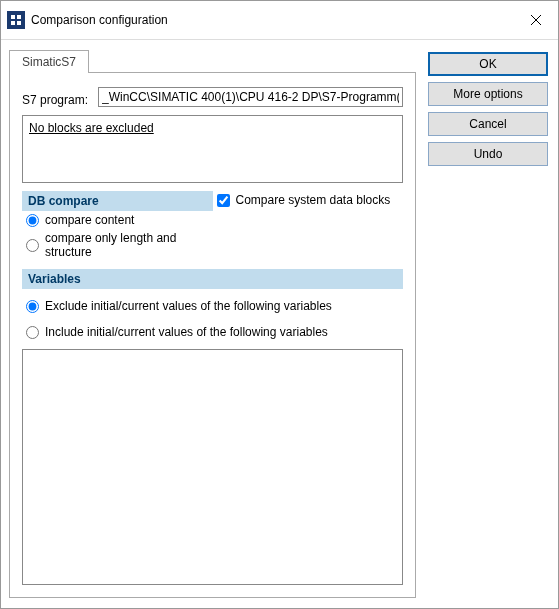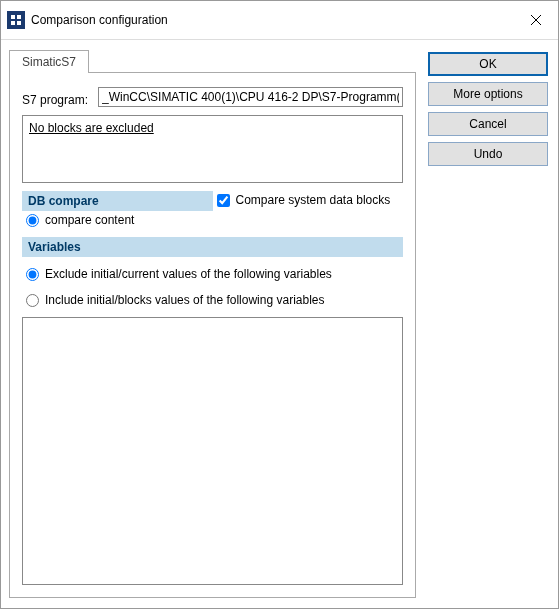--- a/index.html
+++ b/index.html
@@ -202,37 +202,41 @@
           <span>No blocks are excluded</span>
         </div>
 
         <div class="two-col">
           <div class="col">
             <div class="section-header">DB compare</div>
             <label class="opt">
               <input type="radio" name="dbcmp" checked="" style="">
               <span>compare content</span>
             </label>
+            <label class="opt">
+              <input type="radio" name="dbcmp" style="">
+              <span>compare only length and structure</span>
+            </label>
           </div>
           <div class="col">
             <label class="opt">
               <input type="checkbox" checked="" style="">
               <span>Compare system data blocks</span>
             </label>
           </div>
         </div>
 
         <div class="section-header">Variables</div>
         <label class="opt">
           <input type="radio" name="vars" checked="" style="">
           <span>Exclude initial/current values of the following variables</span>
         </label>
         <label class="opt">
           <input type="radio" name="vars" style="">
-          <span>Include initial/blocks values of the following variables</span>
+          <span>Include initial/current values of the following variables</span>
         </label>
 
         <div class="vars-box"></div>
 
       </div>
     </div>
 
     <div class="right-pane">
       <div class="btn primary">OK</div>
       <div class="btn">More options</div>

